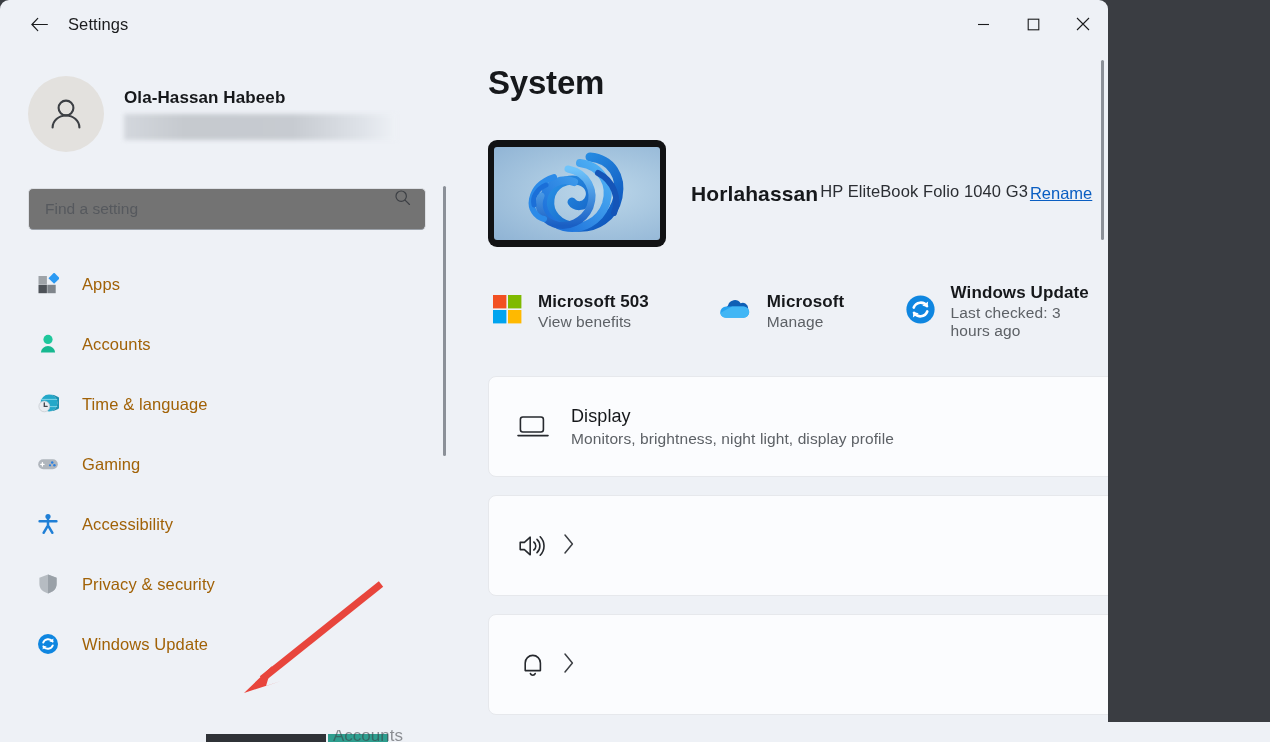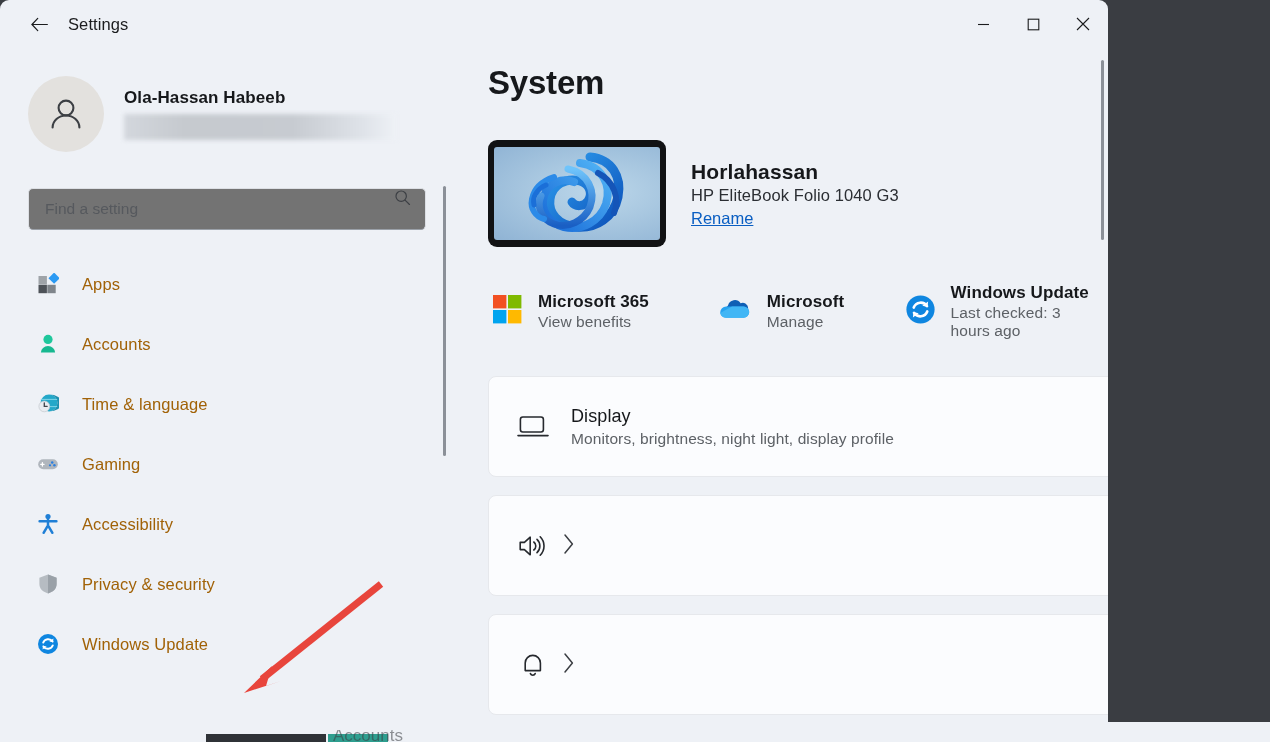--- a/index.html
+++ b/index.html
@@ -113,21 +113,21 @@
   .device-row { display: flex; align-items: center; gap: 25px; }
   .device-thumb {
     width: 178px; height: 107px; background: #111214;
     border-radius: 9px; padding: 7px 6px;
   }
   .device-screen {
     width: 100%; height: 100%; border-radius: 3px; overflow: hidden;
     background: radial-gradient(ellipse at 62% 48%, #bcd7ea 0%, #a8c7e0 46%, #8fb3d4 100%);
     position: relative;
   }
-  .device-meta { display: flex; flex-direction: column; gap: 2px; }
+  .device-meta { display: flex; flex-direction: row; gap: 2px; }
   .device-name { font-size: 21px; font-weight: bold; color: #16181b; letter-spacing: .1px; }
   .device-model { font-size: 16.5px; color: #2b2e33; letter-spacing: .1px; }
   .rename-link {
     font-size: 16.5px; color: #0a5ec2; width: fit-content;
     cursor: pointer; margin-top: 2px; text-decoration: underline;
   }
 
   .quick-row {
     display: flex; margin-top: 30px; gap: 0;
   }
@@ -358,21 +358,21 @@
         <div class="quick q-m365">
           <span>
             <svg width="31" height="31" viewBox="0 0 31 31">
               <rect x="1" y="1" width="13.4" height="13.4" fill="#f25022"></rect>
               <rect x="16" y="1" width="13.4" height="13.4" fill="#7fba00"></rect>
               <rect x="1" y="16" width="13.4" height="13.4" fill="#00a4ef"></rect>
               <rect x="16" y="16" width="13.4" height="13.4" fill="#ffb900"></rect>
             </svg>
           </span>
           <span class="quick-texts">
-            <span class="quick-title">Microsoft 365</span>
+            <span class="quick-title">Microsoft 503</span>
             <span class="quick-sub">View benefits</span>
           </span>
         </div>
 
         <div class="quick q-od">
           <span>
             <svg width="34" height="28" viewBox="0 0 34 28">
               <path d="M10 9.5 a7 7 0 0 1 12.6-2.3 a5.6 5.6 0 0 1 7.6 5.2 a5.8 5.8 0 0 1-5.6 5.8 H8.4 A6.6 6.6 0 0 1 10 9.5 z" fill="#0f5fb5"></path>
               <path d="M2.2 16.5 a6 6 0 0 1 6-6 h17.4 a5.6 5.6 0 0 1 0 11.2 H8.2 a6 6 0 0 1-6-5.2 z" fill="#27a3f0"></path>
               <path d="M2.2 17 L14 10.5 h11.6 a5.6 5.6 0 0 1 0 11.2 H8.2 a6 6 0 0 1-6-4.7 z" fill="#41b6f5"></path>

